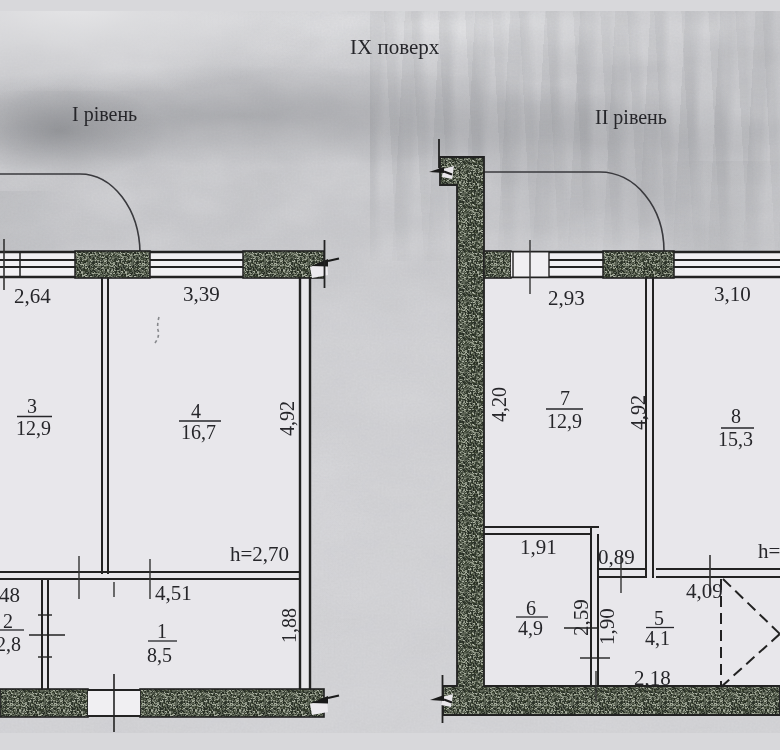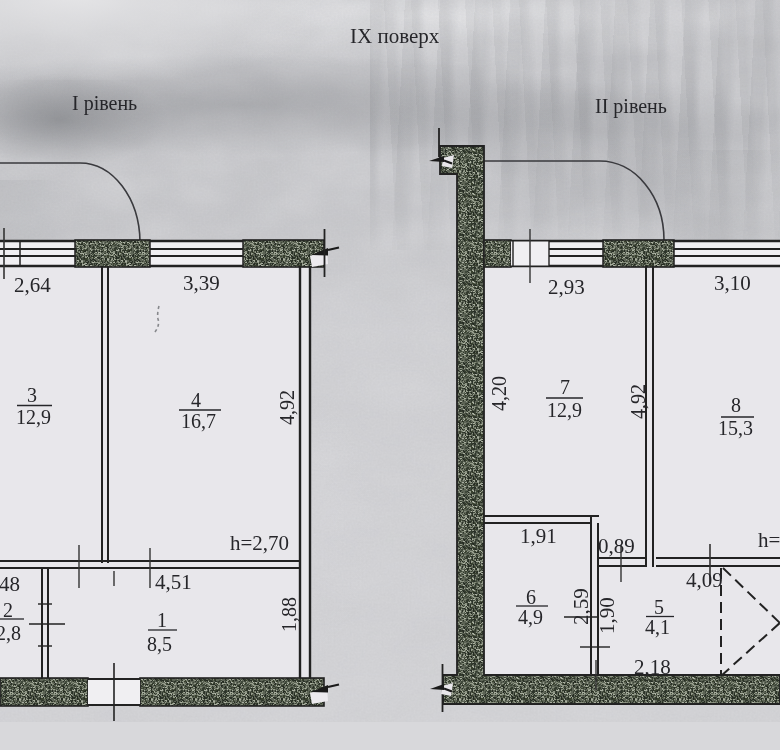--- a/index.html
+++ b/index.html
@@ -1,18 +1,18 @@
 <!DOCTYPE html>
 <html><head>
 <meta charset="utf-8">
 <style>
   html,body{margin:0;padding:0;}
   body{width:780px;height:750px;overflow:hidden;background:#d8d8db;
        font-family:"Liberation Serif", serif;}
-  #page{position:relative;width:780px;height:722px;overflow:hidden;}
+  #page{position:relative;width:780px;height:722px;overflow:hidden;margin-top:11px;}
   .wr{position:absolute;pointer-events:none;}
   svg{position:absolute;left:0;top:0;}
   text{fill:#26262a;}
 </style>
 </head>
 <body>
 <div id="page">
 
   <div class="wr" style="left:0;top:0;width:780px;height:750px;background:#d9d9dc;"></div>
 

